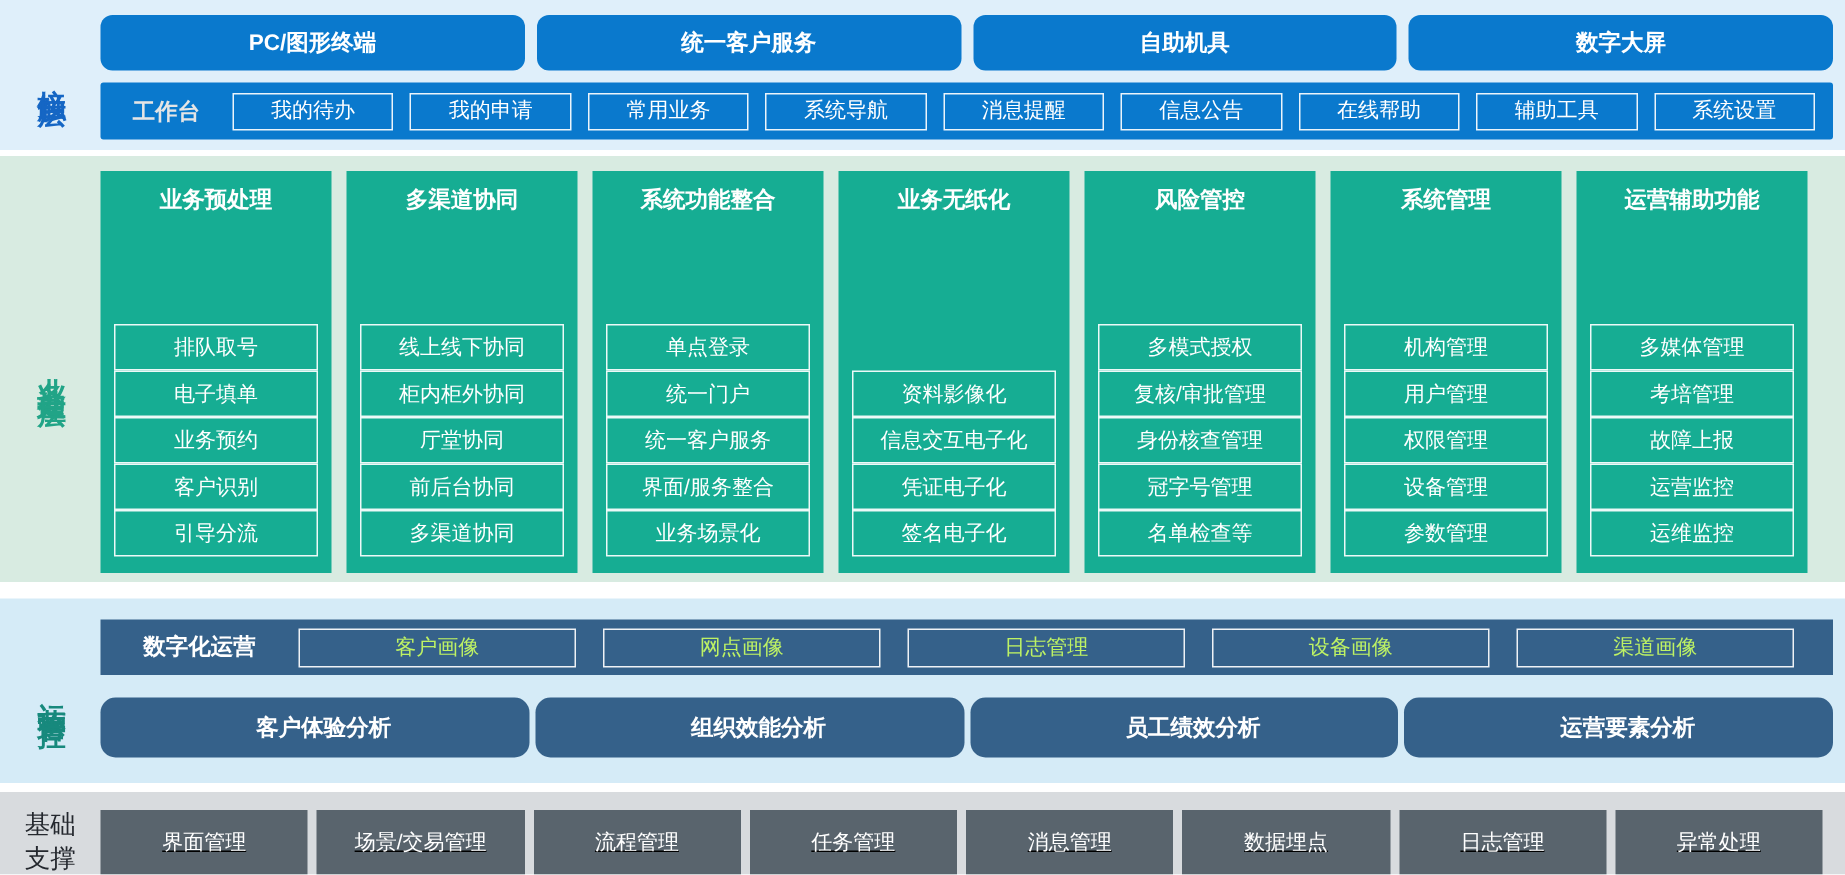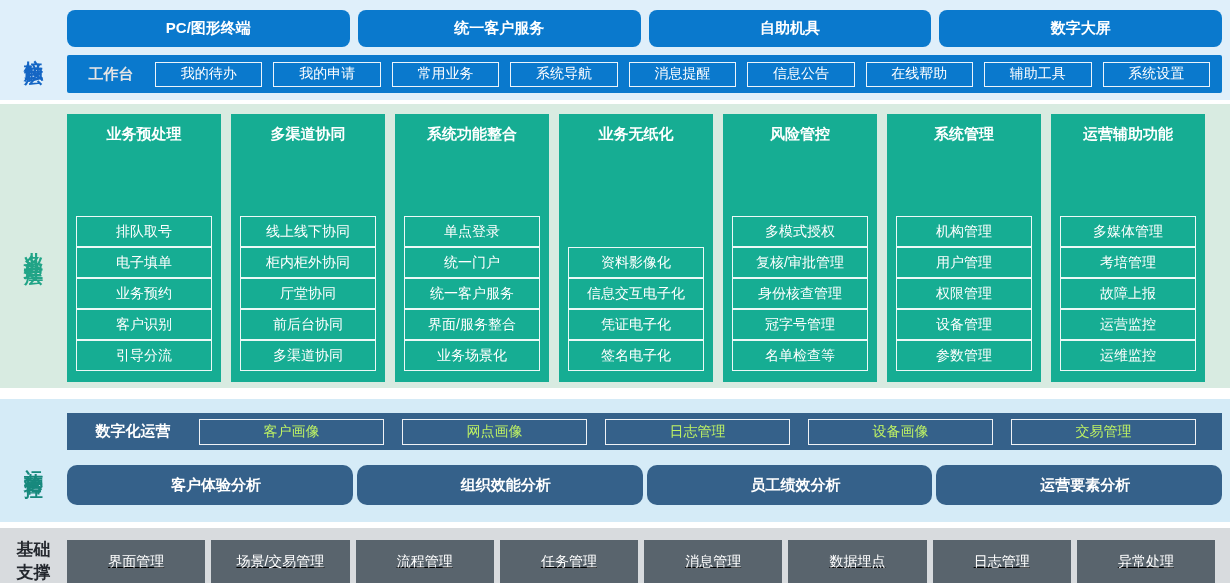--- a/index.html
+++ b/index.html
@@ -17,21 +17,21 @@
   .layer-contact{height:100px;background:var(--blue-bg);margin-bottom:4px;}
   .layer-business{height:284px;background:var(--green-bg);margin-bottom:11px;}
   .layer-ops{height:123px;background:var(--slate-bg);margin-bottom:6px;}
   .layer-base{height:67px;background:var(--gray-bg);}
 
   .label-col{flex:0 0 67px;display:flex;align-items:center;justify-content:center;}
   .vlabel{writing-mode:vertical-rl;text-orientation:upright;font-weight:bold;font-size:19px;letter-spacing:4px;}
   .vlabel.blue{color:var(--label-blue);}
   .vlabel.green{color:var(--label-green);}
   .vlabel.teal{color:var(--label-teal);}
-  .hlabel{font-weight:bold;font-size:17px;color:var(--label-dark);width:40px;line-height:1.3;word-break:break-all;text-align:center;}
+  .hlabel{font-weight:normal;font-size:17px;color:var(--label-dark);width:40px;line-height:1.3;word-break:break-all;text-align:center;}
 
   
   .contact-body{flex:1;display:flex;flex-direction:column;padding:10px 8px 0 0;}
   .channel-row{display:flex;gap:8px;height:37px;}
   .channel-bar{flex:1;background:var(--blue);color:#fff;border-radius:8px;display:flex;align-items:center;justify-content:center;font-weight:bold;font-size:15px;}
   .workbench-bar{margin-top:8px;height:38px;background:var(--blue);border-radius:2px;display:flex;align-items:center;padding-right:12px;}
   .wb-label{flex:0 0 88px;text-align:center;color:#e5e5e5;font-weight:bold;font-size:15px;}
   .workbench-items{flex:1;display:flex;gap:11px;}
   .wb-btn{flex:1;height:25px;border:1px solid rgba(255,255,255,.92);color:#fff;font-size:14px;display:flex;align-items:center;justify-content:center;white-space:nowrap;}
 
@@ -170,21 +170,21 @@
       <div class="vlabel teal">运营管控</div>
     </div>
     <div class="ops-body">
       <div class="digital-bar">
         <div class="digital-label">数字化运营</div>
         <div class="digital-items">
             <div class="digital-btn">客户画像</div>
             <div class="digital-btn">网点画像</div>
             <div class="digital-btn">日志管理</div>
             <div class="digital-btn">设备画像</div>
-            <div class="digital-btn">交易管理</div>
+            <div class="digital-btn">渠道画像</div>
           </div>
       </div>
       <div class="analysis-row">
           <div class="analysis-bar">客户体验分析</div>
           <div class="analysis-bar">组织效能分析</div>
           <div class="analysis-bar">员工绩效分析</div>
           <div class="analysis-bar">运营要素分析</div>
         </div>
     </div>
   </section>

